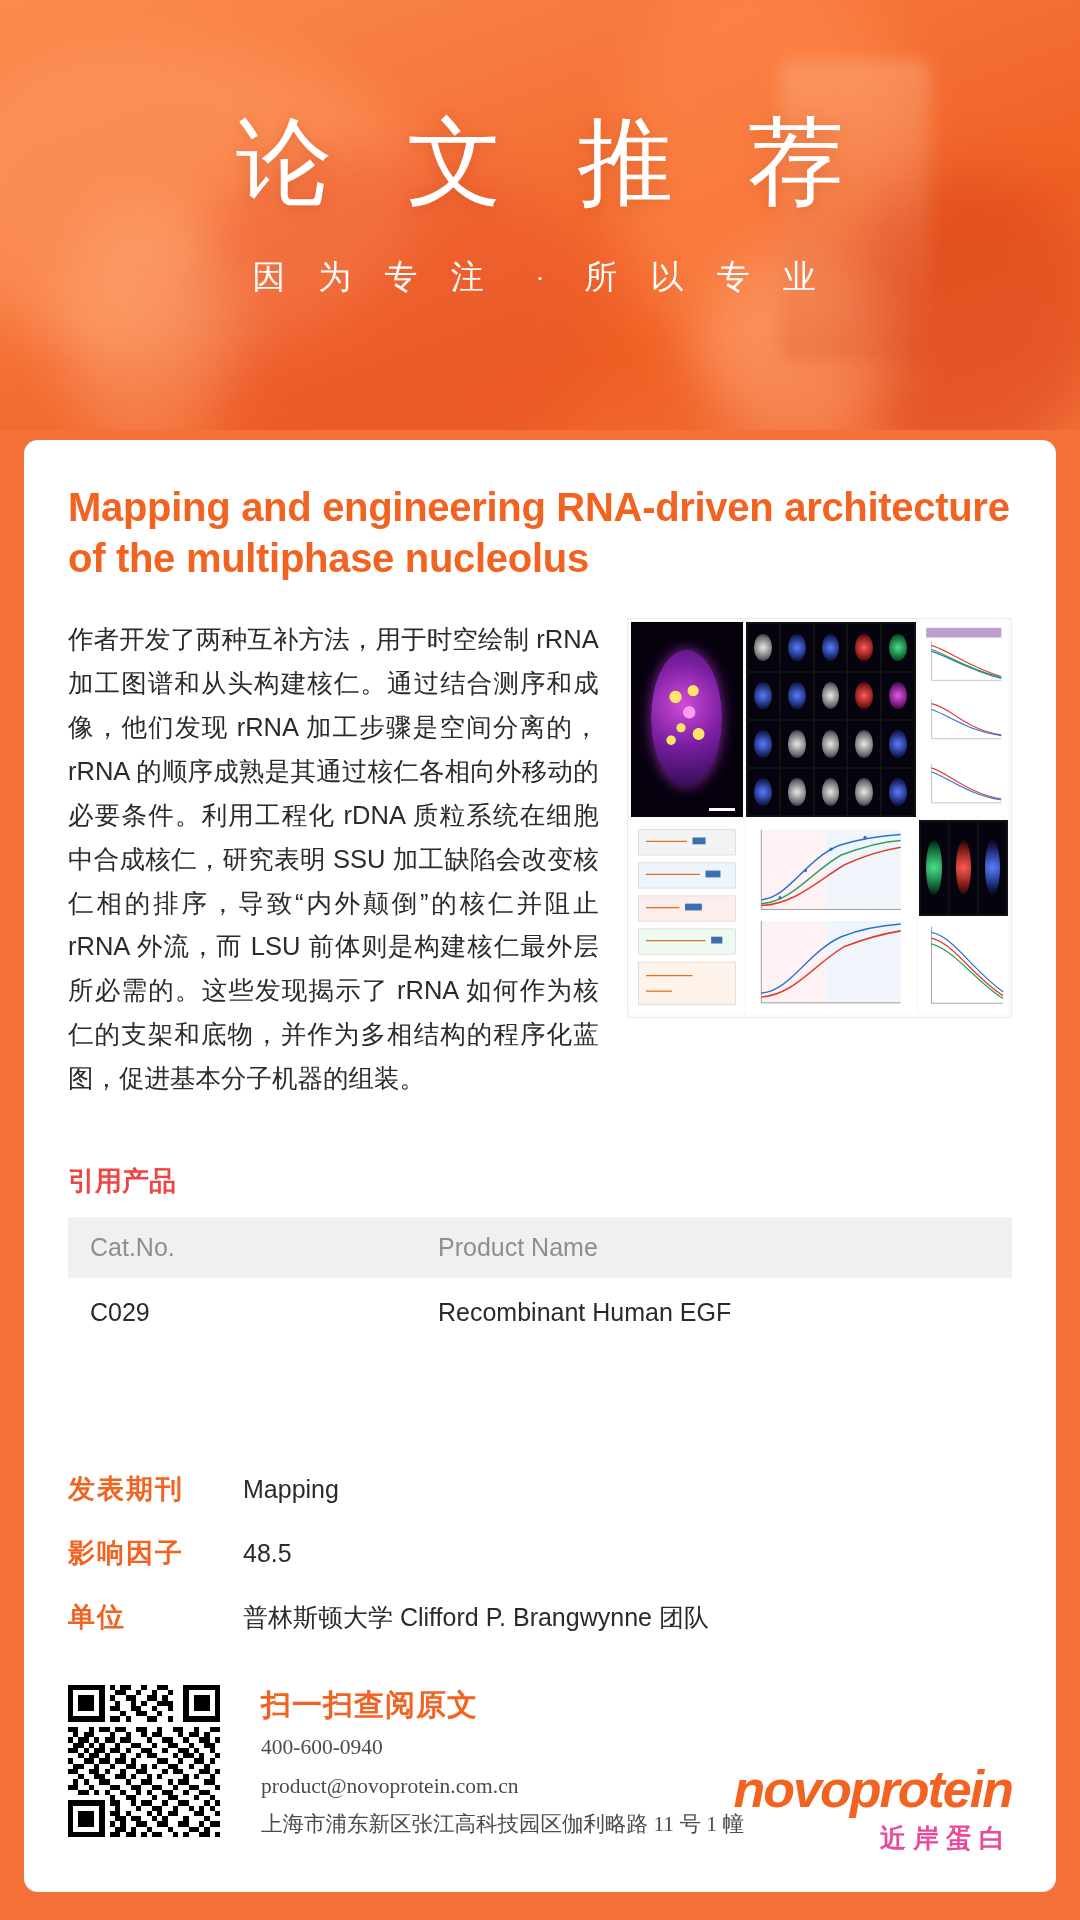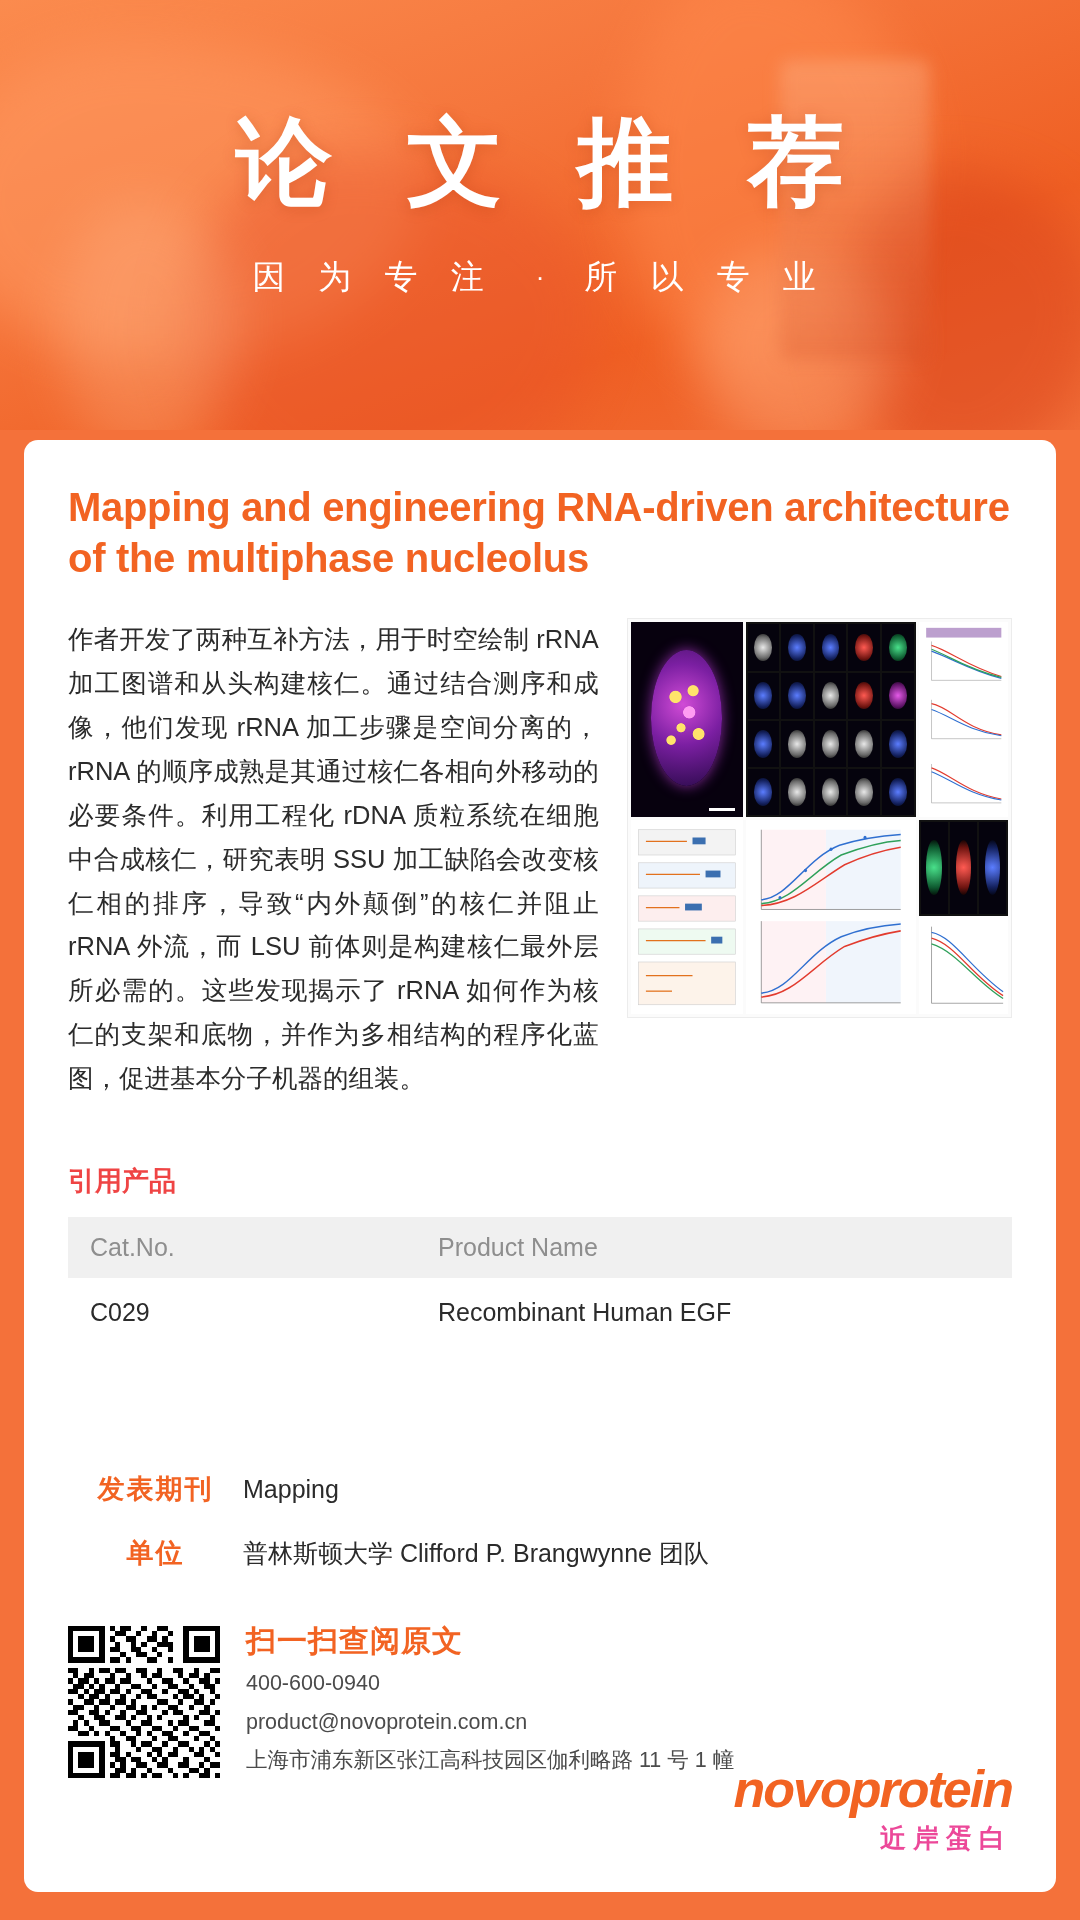--- a/index.html
+++ b/index.html
@@ -42,21 +42,21 @@
   }
   .header-inner {
     position: relative;
     z-index: 3;
     text-align: center;
     padding-top: 112px;
   }
   .main-title {
     color: #ffffff;
     font-size: 96px;
-    font-weight: bold;
+    font-weight: normal;
     letter-spacing: 24px;
     text-indent: 24px;
     line-height: 1.05;
     text-shadow: 0 2px 14px rgba(170,50,10,.25);
     text-align: center;
   }
   .sub-title-row {
     margin-top: 42px;
     color: #ffffff;
     font-size: 33px;
@@ -180,41 +180,42 @@
   }
   table.products th.col2, table.products td.col2 { padding-left: 30px; }
   table.products td {
     font-size: 25px;
     color: #2b2b2b;
     padding: 20px 0 20px 22px;
   }
   table.products th.col1 { width: 340px; }
 
   
-  .meta { margin-top: 110px; text-align: center; }
+  .meta { margin-top: 110px; }
   .meta-row {
     display: flex;
     align-items: baseline;
     padding: 14px 0;
   }
   .meta-key {
     width: 175px;
     color: #f26322;
     font-size: 27px;
     font-weight: bold;
     letter-spacing: 2px;
   }
   .meta-val { font-size: 25px; color: #2b2b2b; }
 
   
   .contact {
     display: flex;
-    gap: 26px;
+    gap: 41px;
     margin-top: 30px;
-    align-items: flex-end;
+    align-items: center;
+    font-family: Liberation Serif, serif;
   }
   .qr {
     width: 152px;
     height: 152px;
     flex: none;
   }
   .contact-right { padding-top: 6px; }
   .scan-title {
     color: #f26322;
     font-size: 30px;
@@ -425,20 +426,24 @@
         <td>C029</td>
         <td class="col2">Recombinant Human EGF</td>
       </tr>
     </tbody>
   </table>
 
   <div class="meta">
     <div class="meta-row">
       <div class="meta-key">发表期刊</div>
       <div class="meta-val">Mapping</div>
+    </div>
+    <div class="meta-row">
+      <div class="meta-key">影响因子</div>
+      <div class="meta-val">48.5</div>
     </div>
     <div class="meta-row">
       <div class="meta-key">单位</div>
       <div class="meta-val">普林斯顿大学 Clifford P. Brangwynne 团队</div>
     </div>
   </div>
 
   <div class="contact">
     <svg class="qr" viewBox="0 0 29 29" shape-rendering="crispEdges">
       <rect width="29" height="29" fill="#fff"></rect>

